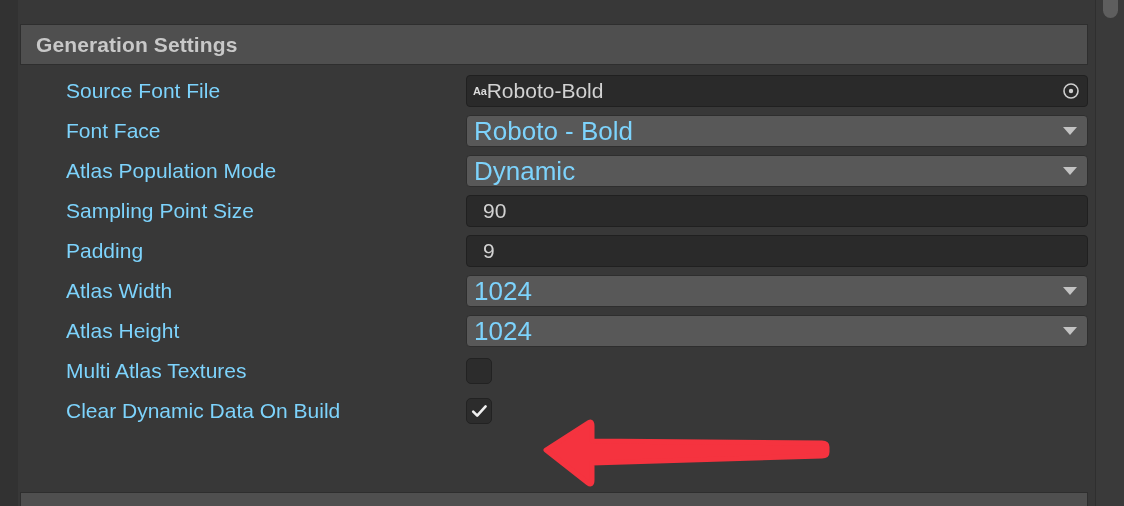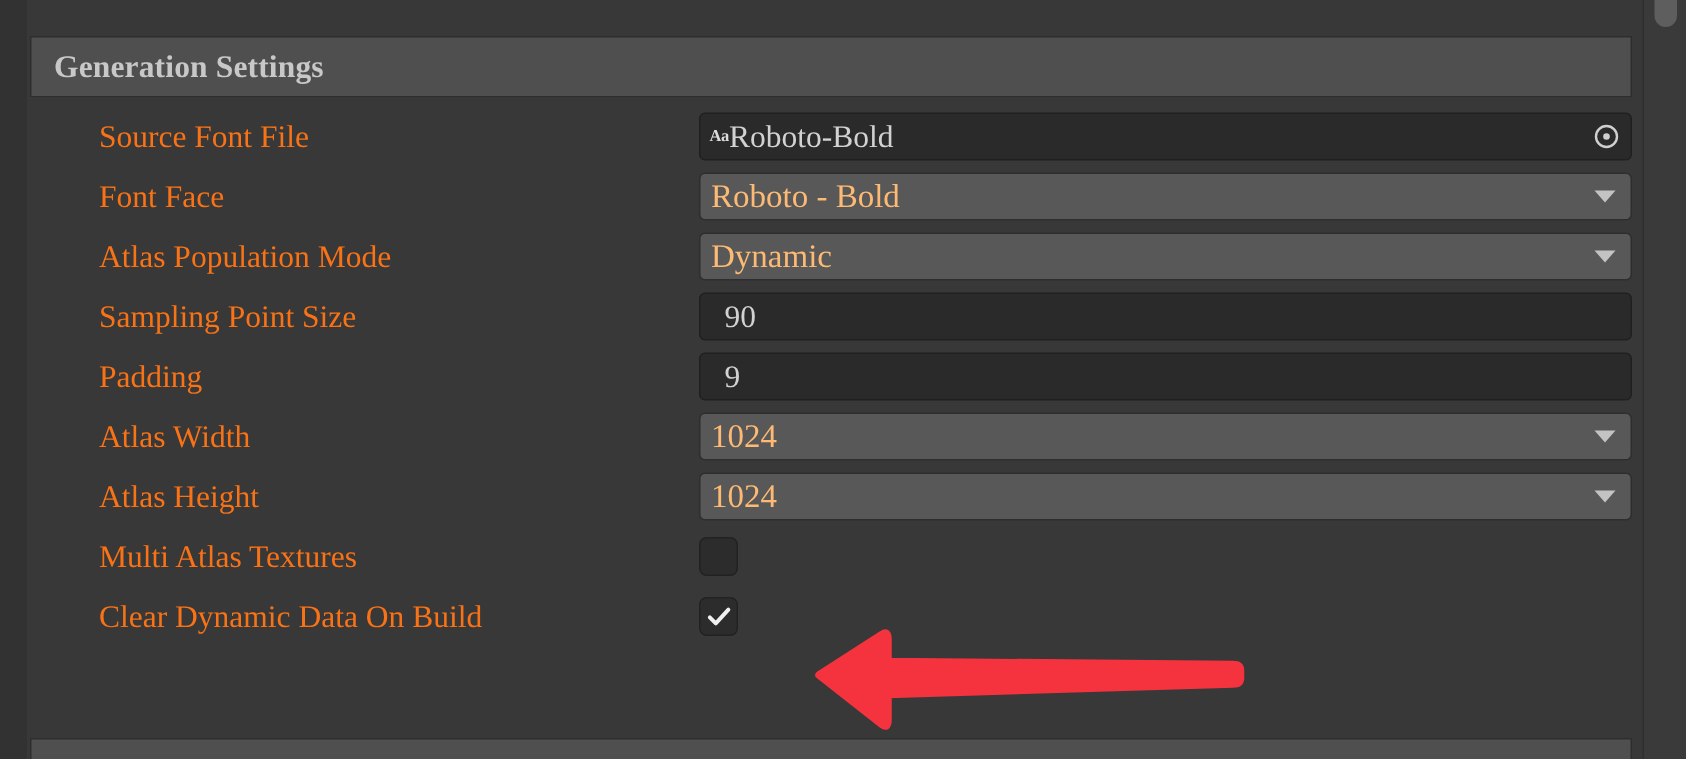--- a/index.html
+++ b/index.html
@@ -14,21 +14,20 @@
     font-family: "Liberation Sans", sans-serif;
     -webkit-font-smoothing: antialiased;
   }
 
   #inspector {
     position: absolute;
     left: 0; top: 0;
     width: 1124px;
     height: 506px;
     background: #383838;
-    font-family: Liberation Serif, serif;
   }
 
   
   .left-gutter {
     position: absolute;
     left: 0; top: 0;
     width: 18px;
     height: 506px;
     background: #323232;
   }
@@ -83,21 +82,21 @@
   .row {
     position: relative;
     height: 40px;
     display: flex;
     align-items: center;
   }
   .row .label {
     position: absolute;
     left: 66px;
     font-size: 21px;
-    color: #f97316;
+    color: #7dd3fc;
     white-space: nowrap;
   }
 
   .field {
     position: absolute;
     left: 466px;
     width: 622px;
     height: 32px;
     box-sizing: border-box;
     border-radius: 4px;
@@ -139,22 +138,22 @@
     align-items: center;
     justify-content: center;
   }
 
   
   .field.dropdown {
     background: #585858;
     border: 1px solid #2e2e2e;
   }
   .field.dropdown .value {
-    font-size: 22px;
-    color: #fdba74;
+    font-size: 26px;
+    color: #7dd3fc;
     margin-left: 7px;
     white-space: nowrap;
   }
   .caret {
     position: absolute;
     right: 10px;
     width: 0; height: 0;
     border-left: 7px solid transparent;
     border-right: 7px solid transparent;
     border-top: 8px solid #c3c3c3;

